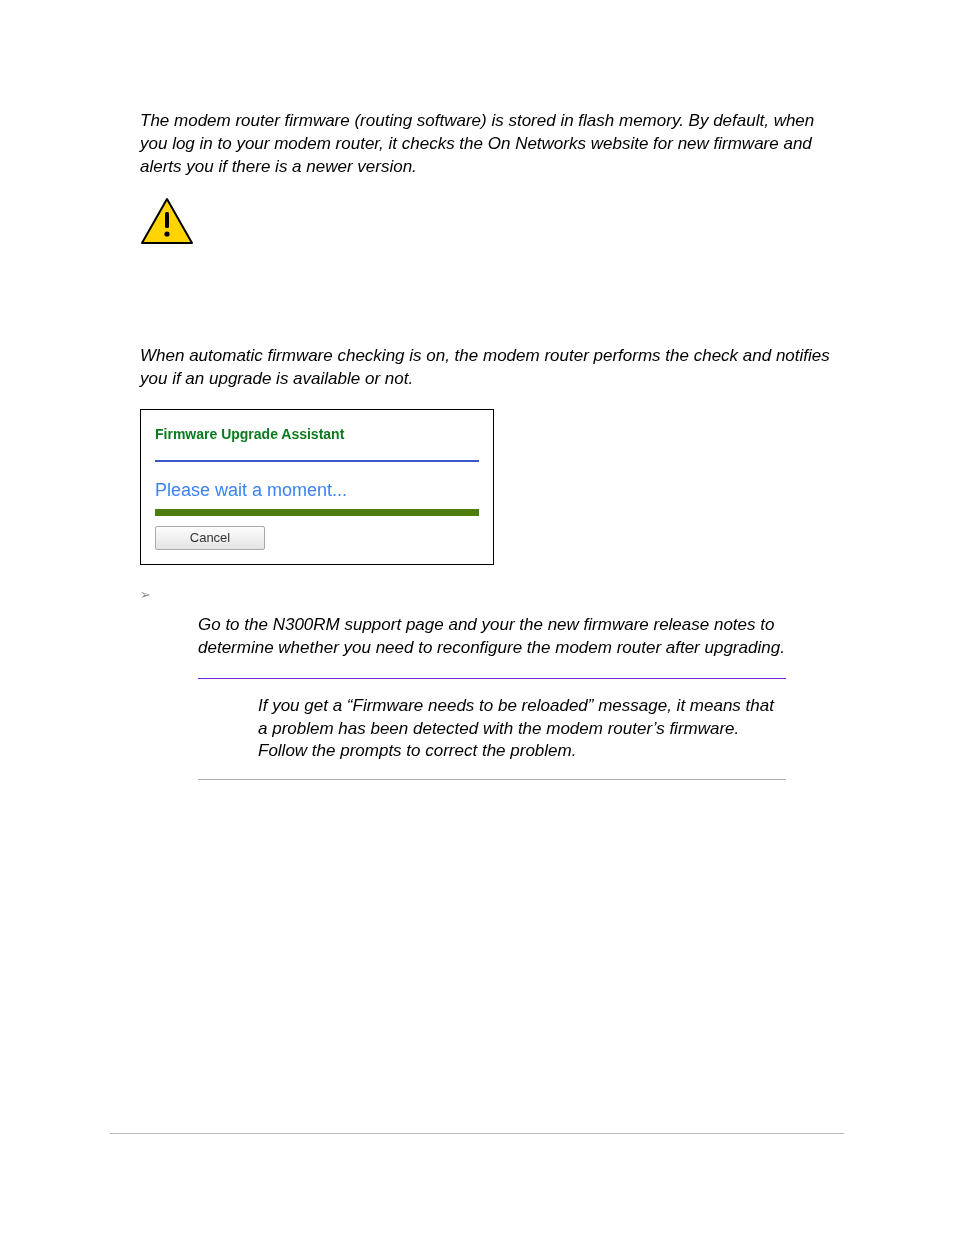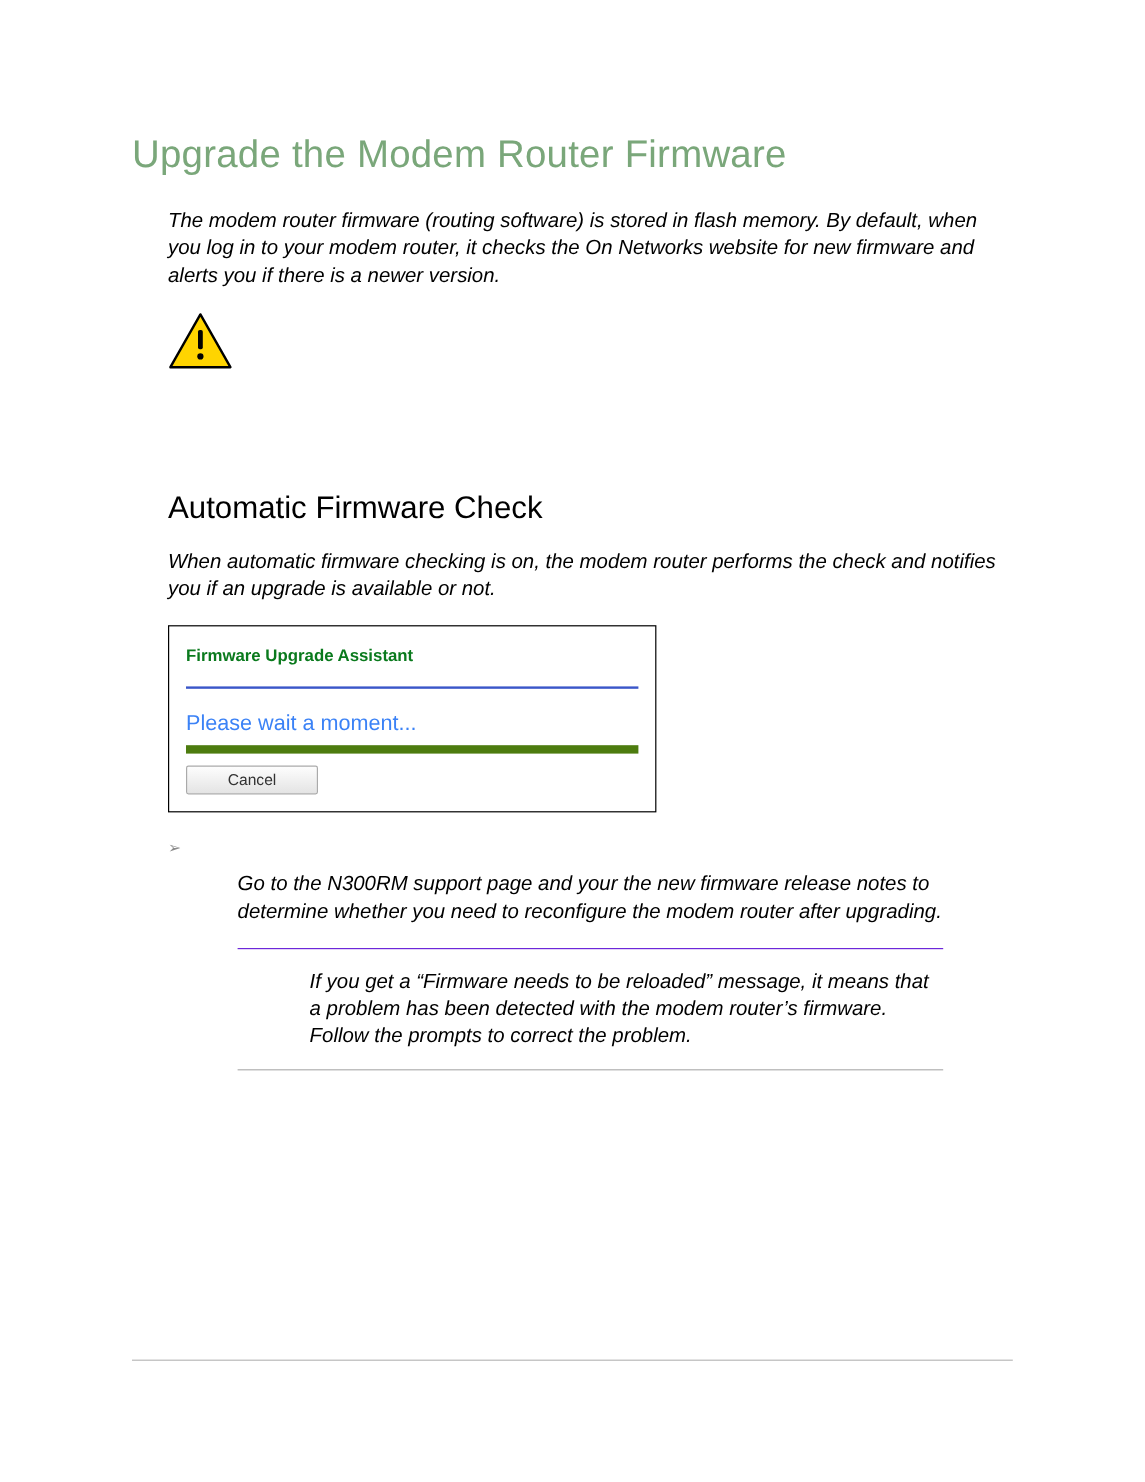--- a/index.html
+++ b/index.html
@@ -45,21 +45,21 @@
   }
   .h2 {
     font-family: "Futura", "Century Gothic", "Segoe UI", Arial, sans-serif;
     font-size: 26px;
     font-weight: 400;
     color: #000;
     margin: 0 0 18px 0;
   }
   
   .panel {
-    width: 407px;
+    width: 354px;
     border: 1px solid #000;
     margin: 0 0 22px 0;
     padding: 16px 14px 14px 14px;
     box-sizing: border-box;
   }
   .panel-title {
     font-size: 14px;
     font-weight: bold;
     color: #0a7a1d;
     margin-bottom: 18px;
@@ -114,35 +114,33 @@
     bottom: 101px;
     height: 0;
     border-top: 1px solid #b8b8b8;
   }
 </style>
 </head>
 <body>
 
 <div class="page">
 
-  <h1 class="h1">Upgrade the Modem Router Firmware</h1>
 
   <div class="body-block">
 
     <p class="p">The modem router firmware (routing software) is stored in flash memory. By default, when you log in to your modem router, it checks the On Networks website for new firmware and alerts you if there is a newer version.</p>
 
     <div class="warning-row">
       <svg width="54" height="48" viewBox="0 0 54 48">
         <polygon points="27,2 52,46 2,46" fill="#ffd400" stroke="#000" stroke-width="2" stroke-linejoin="round"></polygon>
         <rect x="25" y="15" width="4" height="16" rx="1.5" fill="#000"></rect>
         <circle cx="27" cy="37" r="2.6" fill="#000"></circle>
       </svg>
     </div>
 
-    <h2 class="h2">Automatic Firmware Check</h2>
 
     <p class="p">When automatic firmware checking is on, the modem router performs the check and notifies you if an upgrade is available or not.</p>
 
     <div class="panel">
       <div class="panel-title">Firmware Upgrade Assistant</div>
       <div class="panel-divider"></div>
       <div class="panel-status">Please wait a moment...</div>
       <div class="btn">Cancel</div>
     </div>
 

